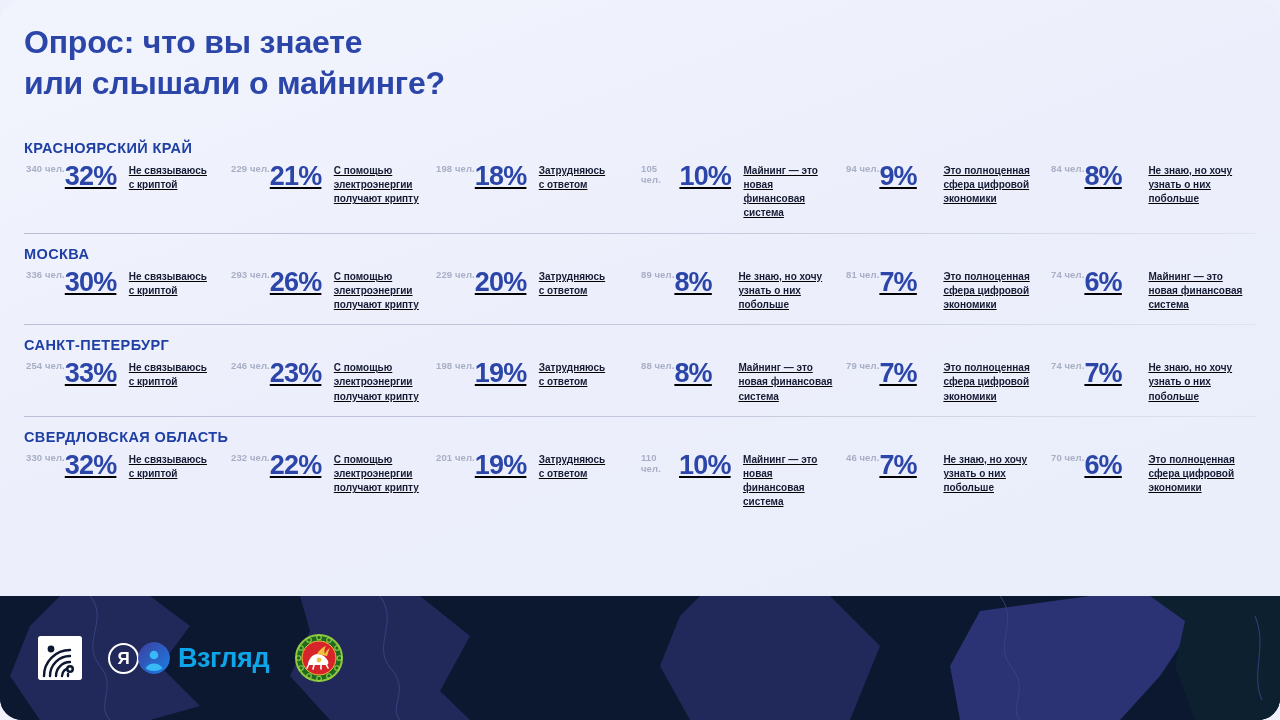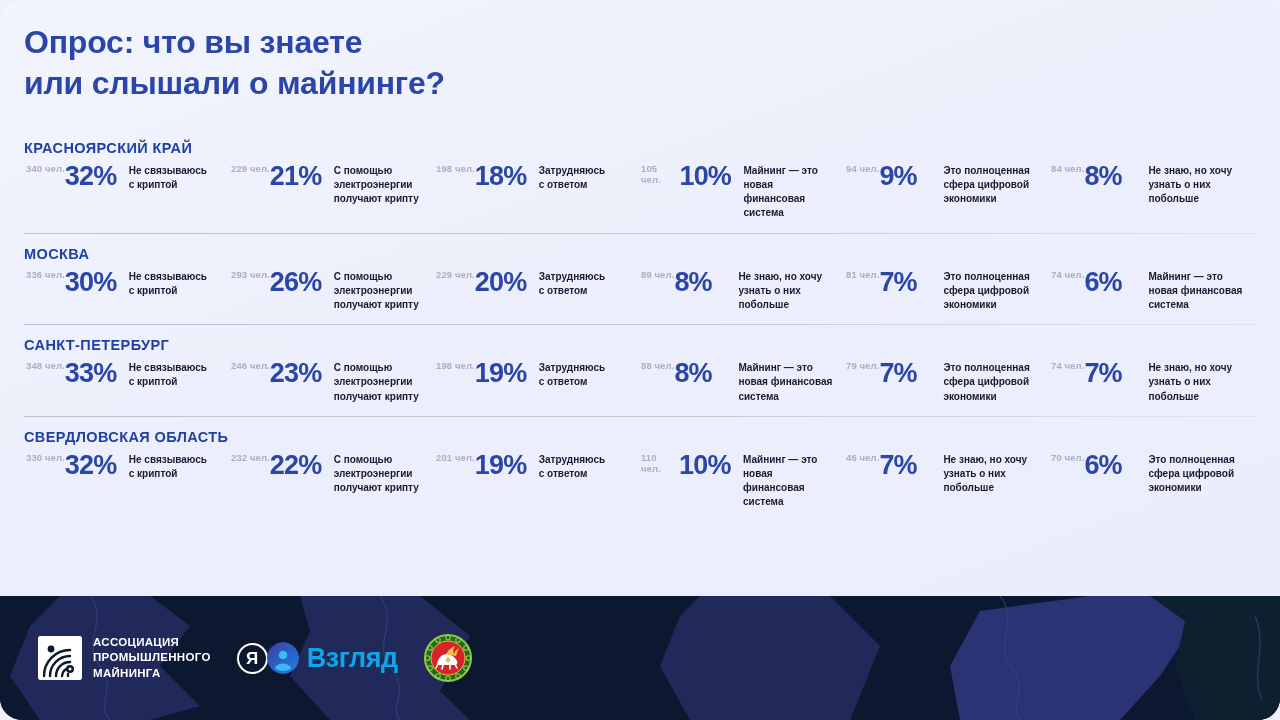--- a/index.html
+++ b/index.html
@@ -67,20 +67,21 @@
     color:#a8aec6;
     font-size:9.5px;
     font-weight:bold;
     letter-spacing:0.1px;
     margin-bottom:-3px;
     padding-left:2px;
   }
   .cell .pct-line {
     display:flex;
     align-items:flex-start;
+    text-decoration:underline;
   }
   .pct {
     color:#2b46a8;
     font-size:27px;
     font-weight:bold;
     line-height:1.0;
     letter-spacing:-0.8px;
     white-space:nowrap;
     flex:0 0 auto;
     min-width:62px;
@@ -284,21 +285,21 @@
 система</div>
             </div>
           </div>
         </div>
       </div>
       <div class="row-sep"></div>
       <div class="row">
         <div class="region-name">САНКТ-ПЕТЕРБУРГ</div>
         <div class="cells">
           <div class="cell">
-            <div class="count">348 чел.</div>
+            <div class="count">254 чел.</div>
             <div class="pct-line">
               <div class="pct">33%</div>
               <div class="label" style="white-space: pre-line;">Не связываюсь
 с криптой</div>
             </div>
           </div>
           <div class="cell">
             <div class="count">246 чел.</div>
             <div class="pct-line">
               <div class="pct">23%</div>
@@ -434,23 +435,20 @@
             <path d="M6,40 A26,26 0 0 1 32,14"></path>
             <path d="M12,40 A20,20 0 0 1 32,20"></path>
             <path d="M18,40 A14,14 0 0 1 32,26"></path>
             <path d="M24,40 A8,8 0 0 1 32,32"></path>
             <path d="M30,40 L30,38"></path>
           </g>
           <circle cx="13" cy="13" r="3.4" fill="#0c1730"></circle>
           <circle cx="32" cy="33" r="4" fill="#0c1730"></circle>
           <circle cx="32" cy="33" r="1.5" fill="#ffffff"></circle>
         </svg>
-        <div class="assoc-text">АССОЦИАЦИЯ
-ПРОМЫШЛЕННОГО
-МАЙНИНГА</div>
       </div>
 
       <div class="vzglyad">
         <div class="vz-ya">Я</div>
         <svg class="vz-avatar" viewBox="0 0 32 32">
           <defs>
             <linearGradient id="avg" x1="0" y1="0" x2="1" y2="1">
               <stop offset="0%" stop-color="#3c3f9e"></stop>
               <stop offset="100%" stop-color="#1b7fe8"></stop>
             </linearGradient>

